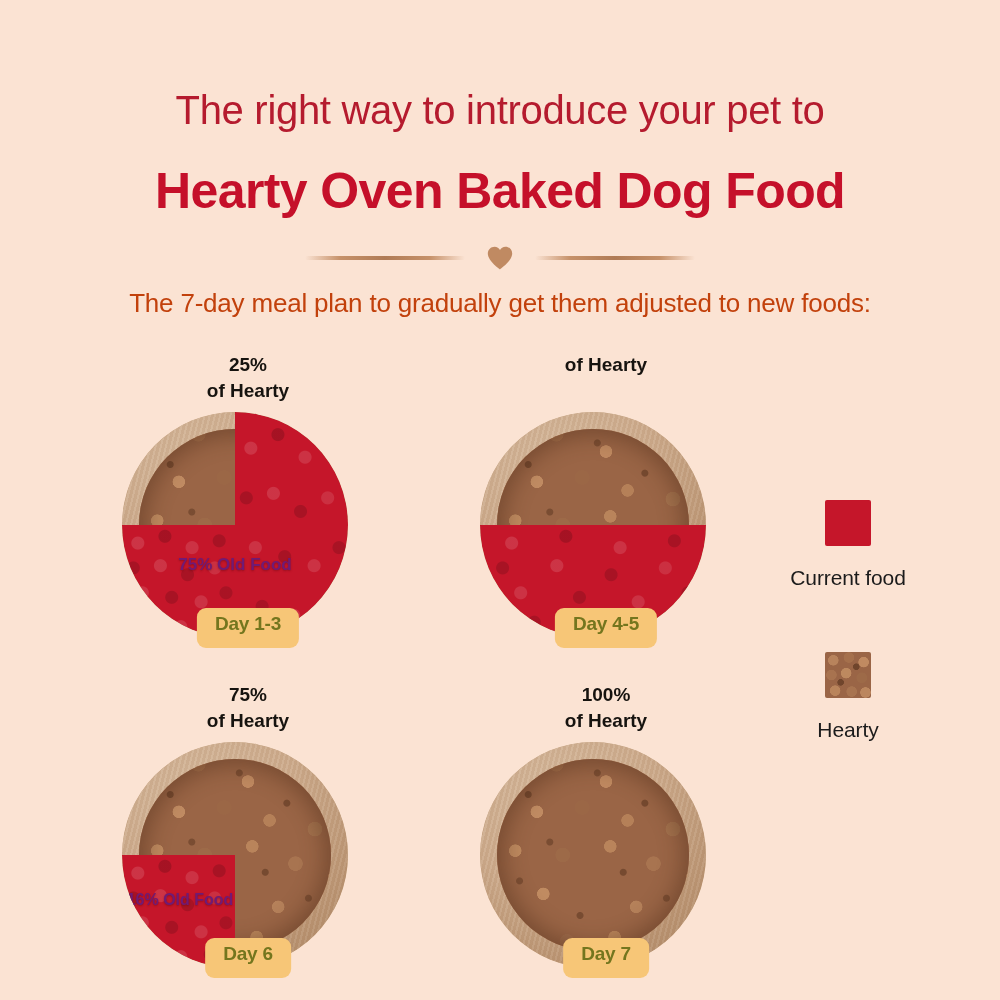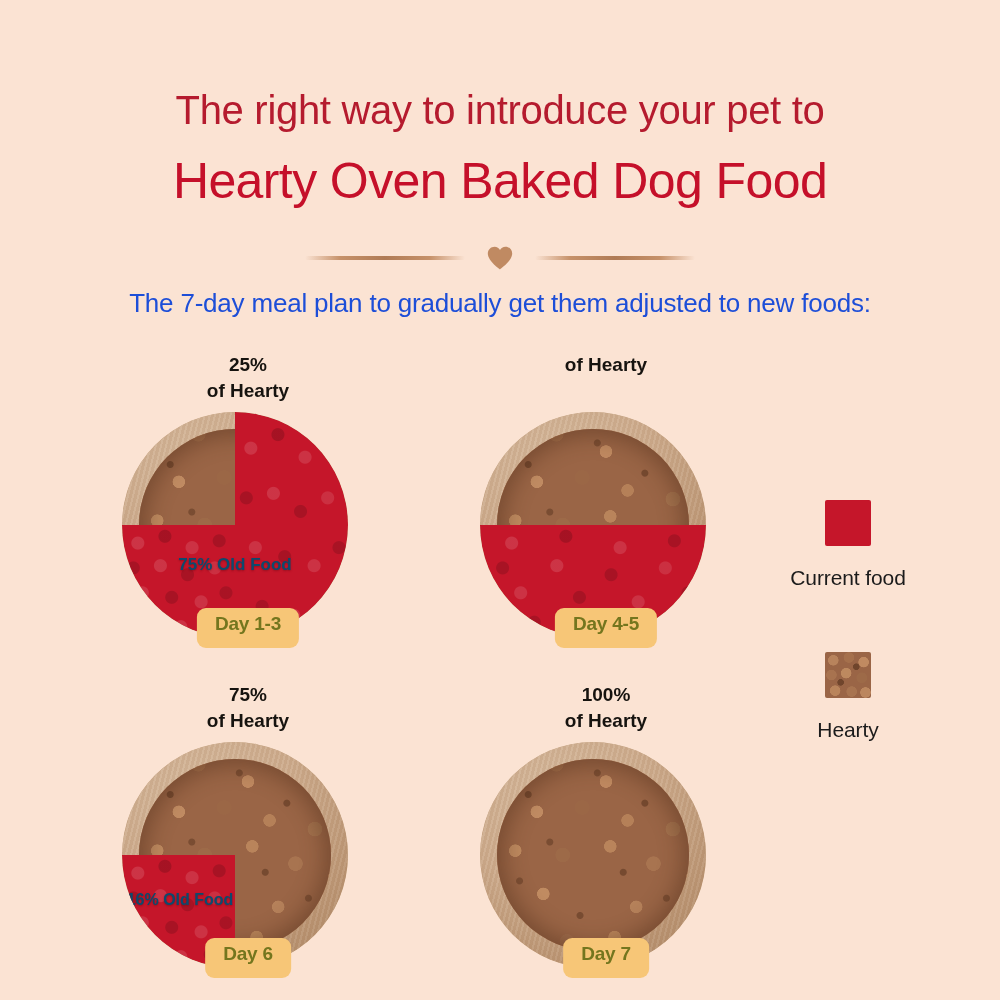--- a/index.html
+++ b/index.html
@@ -33,24 +33,24 @@
   .headline-1 {
     margin: 0;
     padding-top: 88px;
     font-size: 40px;
     font-weight: 400;
     letter-spacing: -0.3px;
     color: #b51b2e;
     line-height: 1.12;
   }
   .headline-2 {
-    margin: 4px;
+    margin: 14px;
     padding-top: 16px;
     font-size: 50px;
-    font-weight: 400;
+    font-weight: 700;
     letter-spacing: -0.6px;
     color: #c5102a;
     line-height: 1.12;
   }
 
   
   .divider {
     position: absolute;
     top: 238px;
     left: 0;
@@ -82,21 +82,21 @@
 
   
   .subtitle {
     position: absolute;
     top: 288px;
     left: 0;
     width: 1000px;
     text-align: center;
     font-size: 26px;
     font-weight: 400;
-    color: #1d4ed8;
+    color: #c2410c;
     letter-spacing: -0.2px;
   }
 
   
   .bowl-grid {
     position: absolute;
     top: 340px;
     left: 88px;
     width: 640px;
     height: 650px;
@@ -258,21 +258,21 @@
   
   .shape-50   { left: 0;   top: 50%; width: 100%; height: 50%; }
   
   .shape-25   { left: 0;   top: 50%; width: 50%;  height: 50%; }
 
   .old-text {
     position: absolute;
     left: 0;
     width: 100%;
     text-align: center;
-    color: #0c4a6e;
+    color: #701a75;
     font-weight: 700;
     font-size: 17px;
     line-height: 1.26;
     text-shadow: 0 1px 2px rgba(90,8,16,.45);
     pointer-events: none;
   }
   .old-text-75 { top: 142px; }
   .old-text-50 { top: 142px; }
   .old-text-25 { top: 148px; left: 4px; width: 108px; font-size: 16px; }
 

